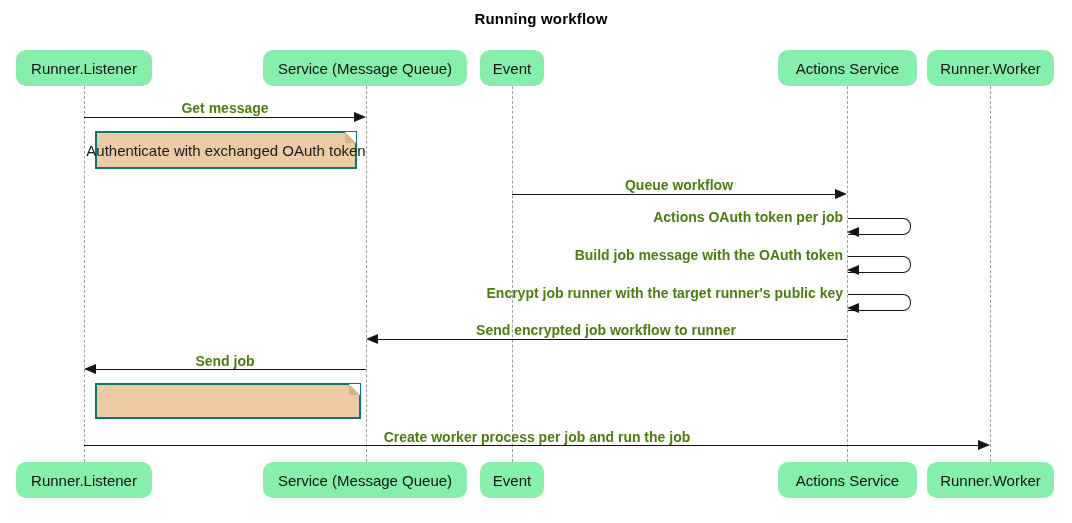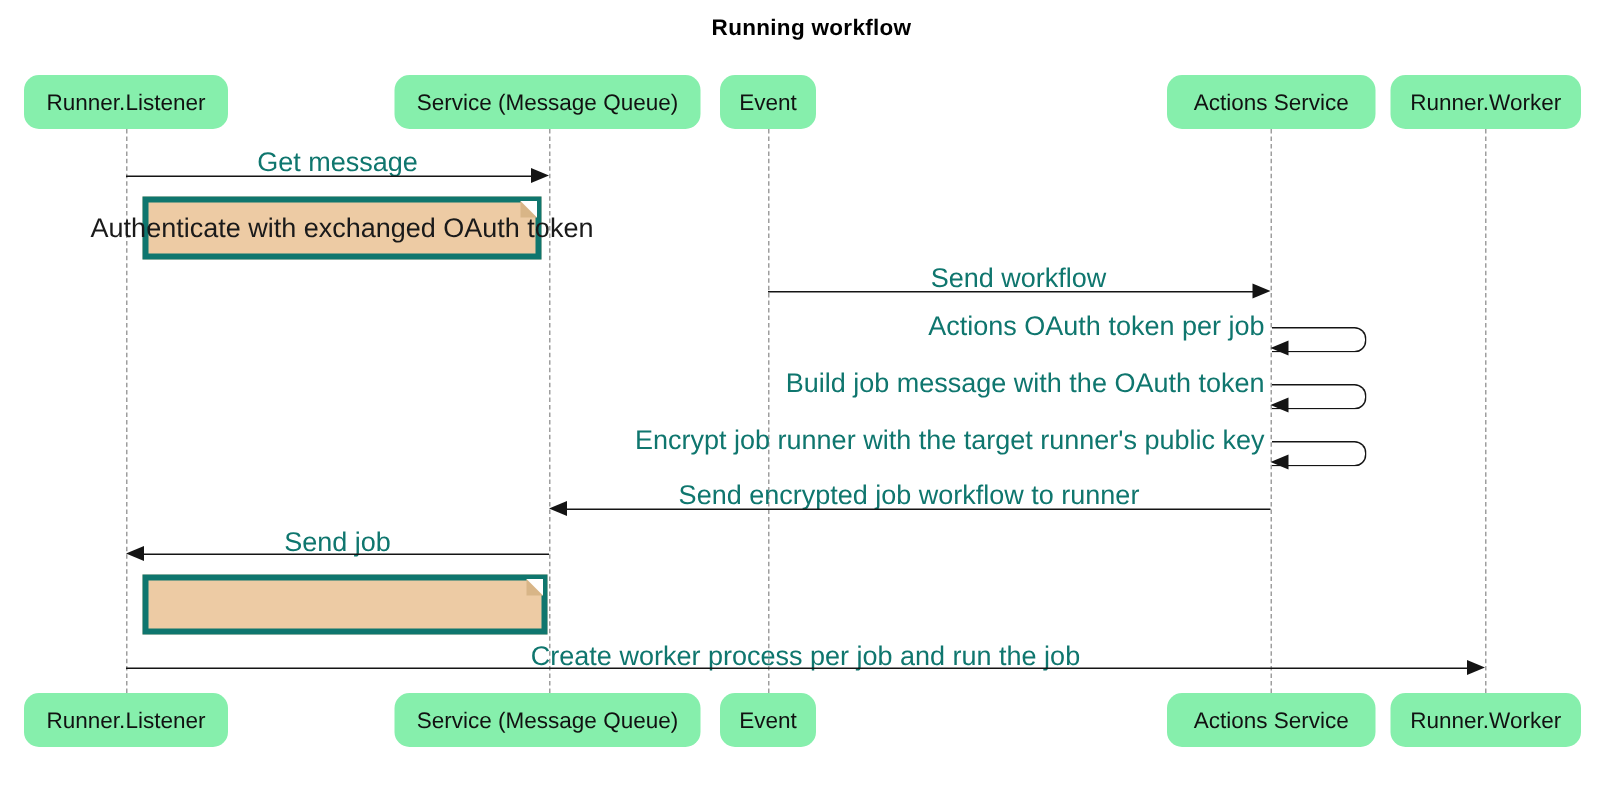--- a/index.html
+++ b/index.html
@@ -14,36 +14,36 @@
   .lifeline{
     position:absolute;top:86px;height:376px;width:0;
     border-left:1px dashed #9e9e9e;
   }
   .participant{
     position:absolute;height:36px;background:#86efac;border-radius:10px;
     display:flex;align-items:center;justify-content:center;
     font-size:15px;color:#111;white-space:nowrap;
   }
   .msg-label{
-    position:absolute;font-size:18px;line-height:14px;color:#0f766e;white-space:nowrap;
+    position:absolute;font-size:14px;line-height:14px;color:#4d7c0f;white-space:nowrap;font-weight:bold;
   }
   .center{transform:translateX(-50%);}
   .ralign{transform:translateX(-100%);}
   .msg-line{position:absolute;height:0;border-top:1.4px solid #141414;}
   .head{position:absolute;width:0;height:0;border-top:5px solid transparent;border-bottom:5px solid transparent;}
   .head.r{border-left:12px solid #141414;}
   .head.l{border-right:12px solid #141414;}
   .selfloop{
     position:absolute;width:62px;height:15px;
     border:1.4px solid #141414;border-left:none;border-radius:0 8px 8px 0;
   }
   .note{
-    position:absolute;background:#EDCBA4;border:4px solid #0f766e;
+    position:absolute;background:#EDCBA4;border:2px solid #0f766e;
     display:flex;align-items:center;justify-content:center;
-    font-size:18px;color:#1a1a1a;white-space:nowrap;
+    font-size:15px;color:#1a1a1a;white-space:nowrap;
   }
   .note .fold{
     position:absolute;top:-1px;right:-1px;width:0;height:0;
     border-style:solid;border-width:0 11px 11px 0;
     border-color:#ffffff #ffffff #D8B587 #D8B587;
   }
 </style>
 </head>
 <body>
 
@@ -68,21 +68,21 @@
     <div class="msg-line" style="left:84px;top:117px;width:272px"></div>
     <div class="head r" style="left:354px;top:112px"></div>
   </div>
 
   <div class="note" style="left:95px;top:131px;width:258px;height:34px">
     <span class="fold"></span>
     <span>Authenticate with exchanged OAuth token</span>
   </div>
 
   <div>
-    <div class="msg-label center" style="left:679px;top:178px">Send workflow</div>
+    <div class="msg-label center" style="left:679px;top:178px">Queue workflow</div>
     <div class="msg-line" style="left:512px;top:194px;width:325px"></div>
     <div class="head r" style="left:835px;top:189px"></div>
   </div>
 
   <div>
     <div class="msg-label ralign" style="left:843px;top:210px">Actions OAuth token per job</div>
     <div class="selfloop" style="left:848px;top:218px"></div>
     <div class="head l" style="left:847px;top:227px"></div>
   </div>
 

